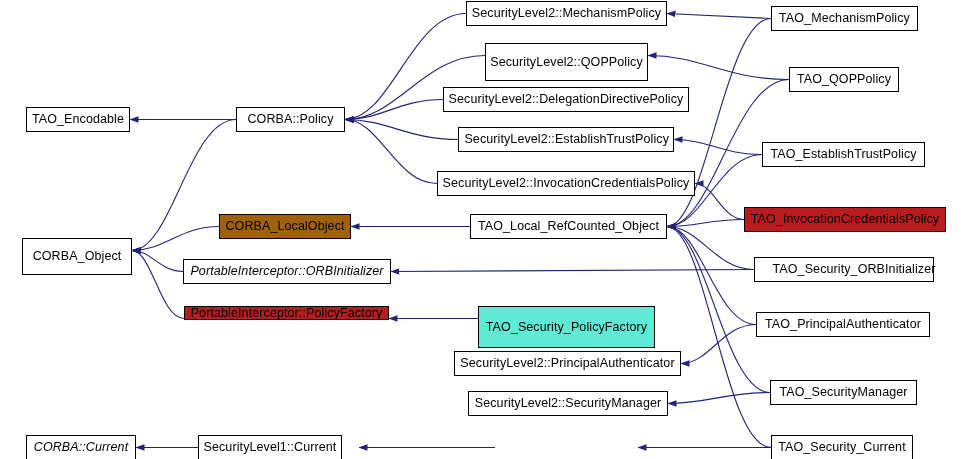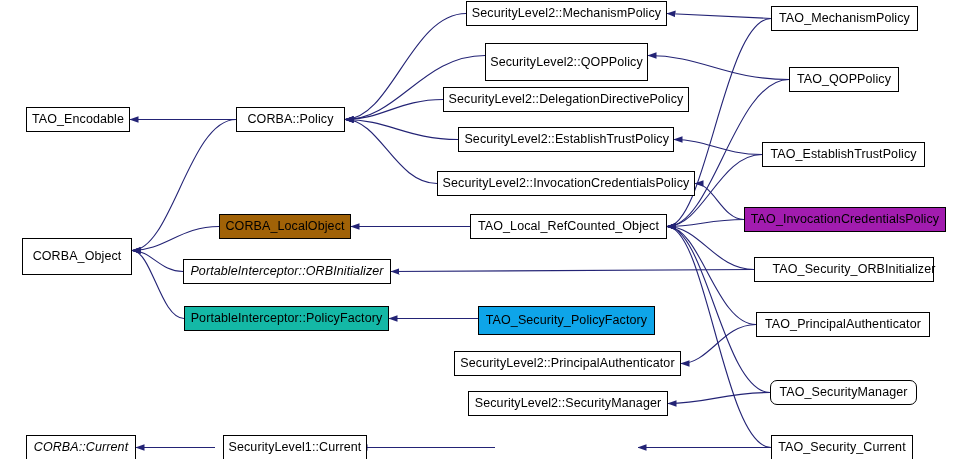--- a/index.html
+++ b/index.html
@@ -92,76 +92,76 @@
     </div>
     <div class="node" style="left: 22px; top: 238px; width: 110px; height: 37px; border-color: rgb(0, 0, 0); background: rgb(255, 255, 255); color: rgb(0, 0, 0);">
       <span class="node-label">CORBA_Object</span>
     </div>
     <div class="node" style="left: 219px; top: 214px; width: 132px; height: 25px; border-color: rgb(0, 0, 0); background: #a16207; color: rgb(0, 0, 0);">
       <span class="node-label">CORBA_LocalObject</span>
     </div>
     <div class="node" style="left: 183px; top: 259px; width: 208px; height: 25px; border-color: rgb(0, 0, 0); background: rgb(255, 255, 255); color: rgb(0, 0, 0); font-style: italic;">
       <span class="node-label">PortableInterceptor::ORBInitializer</span>
     </div>
-    <div class="node" style="left: 184px; top: 306px; width: 205px; height: 25px; border-color: rgb(0, 0, 0); background: #14b8a6; color: rgb(0, 0, 0);">
+    <div class="node" style="left: 184px; top: 306px; width: 205px; height: 14px; border-color: rgb(0, 0, 0); background: #b91c1c; color: rgb(0, 0, 0);">
       <span class="node-label">PortableInterceptor::PolicyFactory</span>
     </div>
     <div class="node" style="left: 26px; top: 435px; width: 110px; height: 25px; border-color: rgb(0, 0, 0); background: rgb(255, 255, 255); color: rgb(0, 0, 0); font-style: italic;">
       <span class="node-label">CORBA::Current</span>
     </div>
-    <div class="node" style="left: 223px; top: 435px; width: 144px; height: 25px; border-color: rgb(0, 0, 0); background: rgb(255, 255, 255); color: rgb(0, 0, 0);">
+    <div class="node" style="left: 198px; top: 435px; width: 144px; height: 25px; border-color: rgb(0, 0, 0); background: rgb(255, 255, 255); color: rgb(0, 0, 0);">
       <span class="node-label">SecurityLevel1::Current</span>
     </div>
     <div class="node" style="left: 466px; top: 1px; width: 201px; height: 25px; border-color: rgb(0, 0, 0); background: rgb(255, 255, 255); color: rgb(0, 0, 0);">
       <span class="node-label">SecurityLevel2::MechanismPolicy</span>
     </div>
     <div class="node" style="left: 485px; top: 43px; width: 163px; height: 38px; border-color: rgb(0, 0, 0); background: rgb(255, 255, 255); color: rgb(0, 0, 0);">
       <span class="node-label">SecurityLevel2::QOPPolicy</span>
     </div>
     <div class="node" style="left: 443px; top: 87px; width: 246px; height: 25px; border-color: rgb(0, 0, 0); background: rgb(255, 255, 255); color: rgb(0, 0, 0);">
       <span class="node-label">SecurityLevel2::DelegationDirectivePolicy</span>
     </div>
     <div class="node" style="left: 458px; top: 127px; width: 216px; height: 25px; border-color: rgb(0, 0, 0); background: rgb(255, 255, 255); color: rgb(0, 0, 0); justify-content: flex-end;">
       <span class="node-label">SecurityLevel2::EstablishTrustPolicy</span>
     </div>
     <div class="node" style="left: 437px; top: 171px; width: 258px; height: 25px; border-color: rgb(0, 0, 0); background: rgb(255, 255, 255); color: rgb(0, 0, 0);">
       <span class="node-label">SecurityLevel2::InvocationCredentialsPolicy</span>
     </div>
     <div class="node" style="left: 470px; top: 214px; width: 197px; height: 25px; border-color: rgb(0, 0, 0); background: rgb(255, 255, 255); color: rgb(0, 0, 0);">
       <span class="node-label">TAO_Local_RefCounted_Object</span>
     </div>
-    <div class="node" style="left: 478px; top: 306px; width: 177px; height: 29px; border-color: rgb(0, 0, 0); background: #0ea5e9; color: rgb(0, 0, 0);">
+    <div class="node" style="left: 478px; top: 306px; width: 177px; height: 42px; border-color: rgb(0, 0, 0); background: #5eead4; color: rgb(0, 0, 0);">
       <span class="node-label">TAO_Security_PolicyFactory</span>
     </div>
     <div class="node" style="left: 454px; top: 351px; width: 227px; height: 25px; border-color: rgb(0, 0, 0); background: rgb(255, 255, 255); color: rgb(0, 0, 0);">
       <span class="node-label">SecurityLevel2::PrincipalAuthenticator</span>
     </div>
     <div class="node" style="left: 468px; top: 391px; width: 200px; height: 25px; border-color: rgb(0, 0, 0); background: rgb(255, 255, 255); color: rgb(0, 0, 0);">
       <span class="node-label">SecurityLevel2::SecurityManager</span>
     </div>
     <div class="node" style="left: 495px; top: 435px; width: 143px; height: 25px; border-color: rgb(0, 0, 0); background: rgb(255, 255, 255); color: rgb(0, 0, 0); margin-top: 25px;">
       <span class="node-label">SecurityLevel2::Current</span>
     </div>
     <div class="node" style="left: 771px; top: 6px; width: 147px; height: 25px; border-color: rgb(0, 0, 0); background: rgb(255, 255, 255); color: rgb(0, 0, 0);">
       <span class="node-label">TAO_MechanismPolicy</span>
     </div>
     <div class="node" style="left: 789px; top: 67px; width: 110px; height: 25px; border-color: rgb(0, 0, 0); background: rgb(255, 255, 255); color: rgb(0, 0, 0);">
       <span class="node-label">TAO_QOPPolicy</span>
     </div>
     <div class="node" style="left: 762px; top: 142px; width: 163px; height: 25px; border-color: rgb(0, 0, 0); background: rgb(255, 255, 255); color: rgb(0, 0, 0);">
       <span class="node-label">TAO_EstablishTrustPolicy</span>
     </div>
-    <div class="node" style="left: 744px; top: 207px; width: 202px; height: 25px; border-color: rgb(0, 0, 0); background: #a21caf; color: rgb(0, 0, 0); align-items: center;">
+    <div class="node" style="left: 744px; top: 207px; width: 202px; height: 25px; border-color: rgb(0, 0, 0); background: #b91c1c; color: rgb(0, 0, 0); align-items: center;">
       <span class="node-label">TAO_InvocationCredentialsPolicy</span>
     </div>
     <div class="node" style="left: 754px; top: 257px; width: 180px; height: 25px; border-color: rgb(0, 0, 0); background: rgb(255, 255, 255); color: rgb(0, 0, 0); padding-left: 20px;">
       <span class="node-label">TAO_Security_ORBInitializer</span>
     </div>
     <div class="node" style="left: 756px; top: 312px; width: 174px; height: 25px; border-color: rgb(0, 0, 0); background: rgb(255, 255, 255); color: rgb(0, 0, 0);">
       <span class="node-label">TAO_PrincipalAuthenticator</span>
     </div>
-    <div class="node" style="left: 770px; top: 380px; width: 147px; height: 25px; border-color: rgb(0, 0, 0); background: rgb(255, 255, 255); color: rgb(0, 0, 0); border-radius: 7px;">
+    <div class="node" style="left: 770px; top: 380px; width: 147px; height: 25px; border-color: rgb(0, 0, 0); background: rgb(255, 255, 255); color: rgb(0, 0, 0);">
       <span class="node-label">TAO_SecurityManager</span>
     </div>
     <div class="node" style="left: 771px; top: 435px; width: 142px; height: 25px; border-color: rgb(0, 0, 0); background: rgb(255, 255, 255); color: rgb(0, 0, 0);">
       <span class="node-label">TAO_Security_Current</span>
     </div>
   </div>
 
 </body></html>

